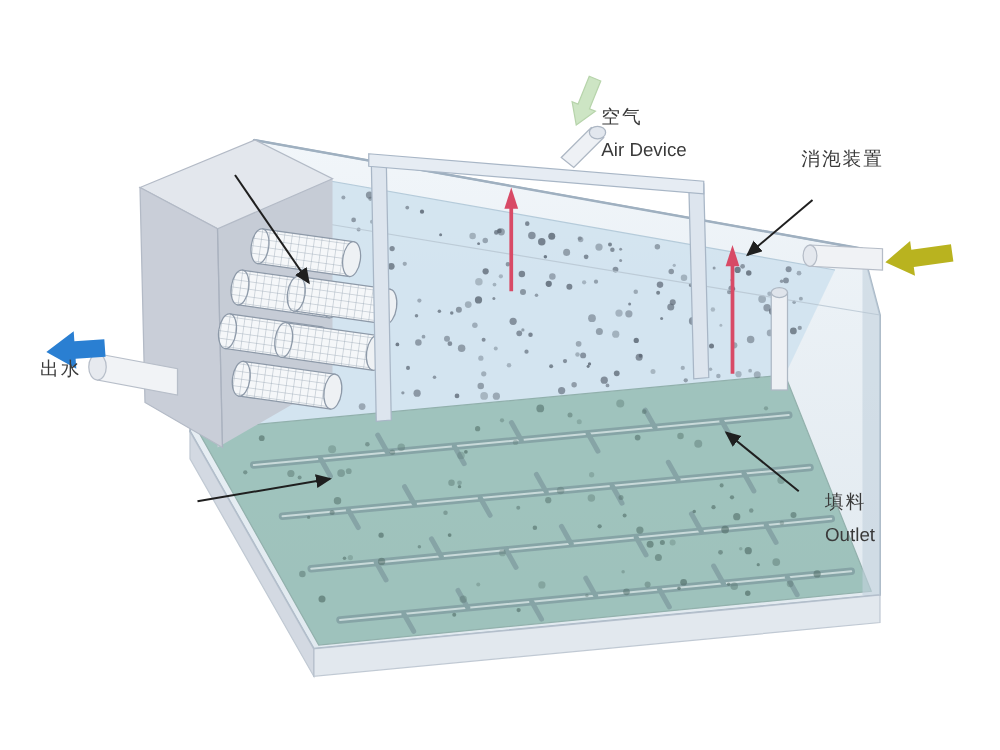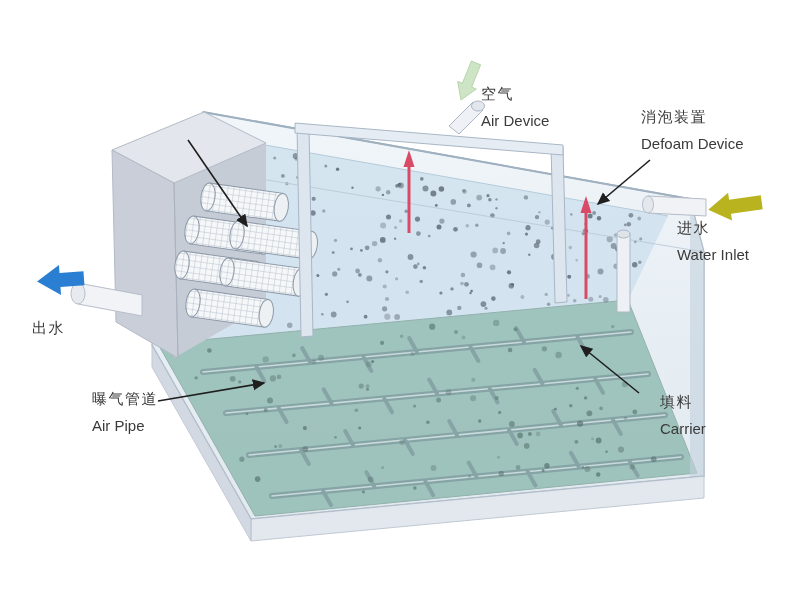--- a/index.html
+++ b/index.html
@@ -444,33 +444,24 @@
       <line x1="650" y1="160" x2="598" y2="204" marker-end="url(#mk-black)"></line>
       <line x1="158" y1="401" x2="264" y2="383" marker-end="url(#mk-black)"></line>
       <line x1="639" y1="393" x2="581" y2="346" marker-end="url(#mk-black)"></line>
     </g>
   </svg>
 
   <div class="label" style="left:481px;top:80px">
     <span class="zh">空气</span>
     <span class="en">Air Device</span>
   </div>
-  <div class="label" style="left:641px;top:103px">
+  <div class="label" style="left:641px;top:114px">
     <span class="zh">消泡装置</span>
-    <span class="en">Defoam Device</span>
   </div>
-  <div class="label" style="left:677px;top:214px">
-    <span class="zh">进水</span>
-    <span class="en">Water Inlet</span>
-  </div>
-  <div class="label" style="left:32px;top:314px">
+  <div class="label" style="left:32px;top:282px">
     <span class="zh">出水</span>
-  </div>
-  <div class="label" style="left:92px;top:385px">
-    <span class="zh">曝气管道</span>
-    <span class="en">Air Pipe</span>
   </div>
   <div class="label" style="left:660px;top:388px">
     <span class="zh">填料</span>
-    <span class="en">Carrier</span>
+    <span class="en">Outlet</span>
   </div>
 
 </div>
 
 </body></html>

